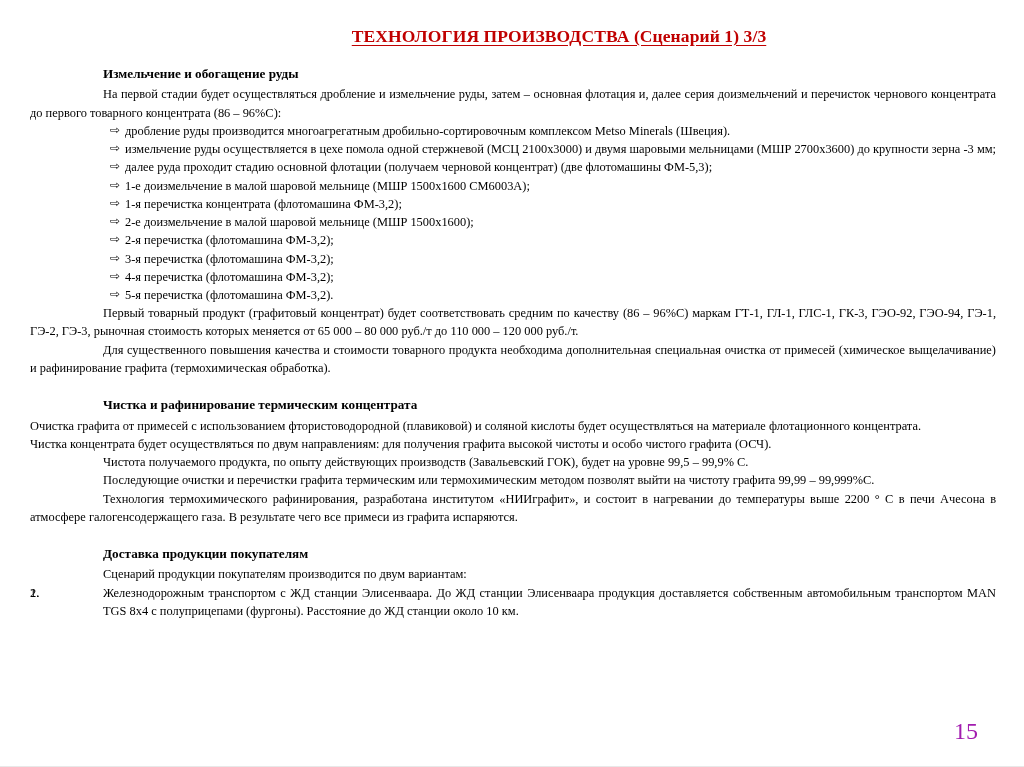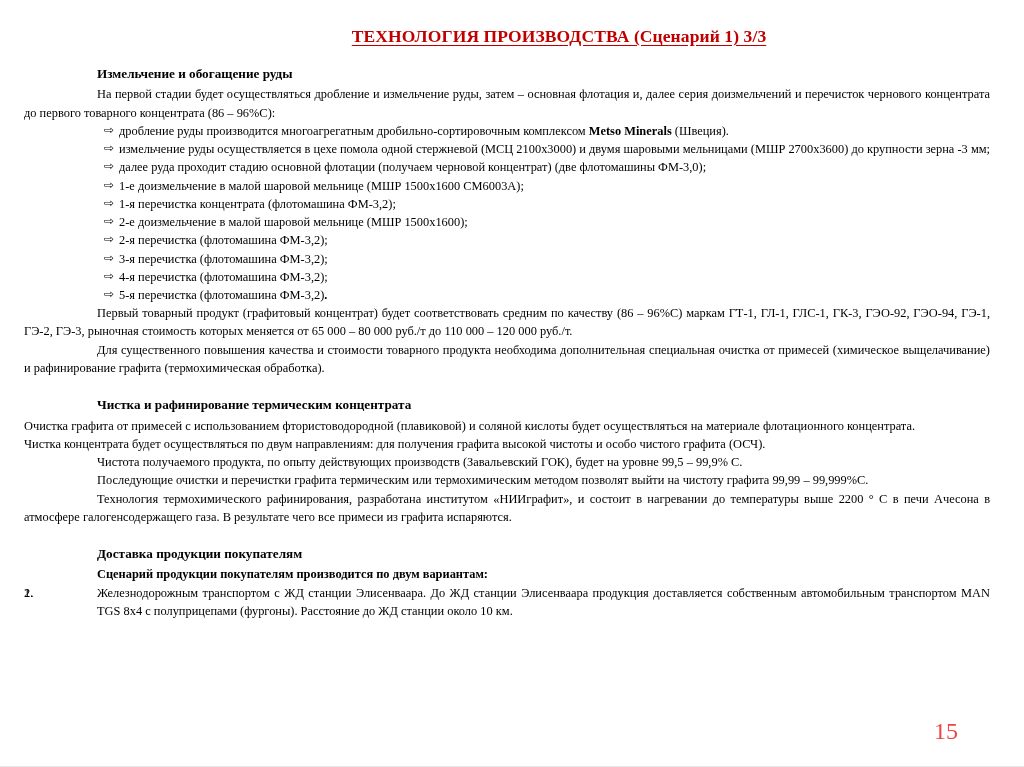--- a/index.html
+++ b/index.html
@@ -37,21 +37,21 @@
   }
   .slide-title .u {
     text-decoration: underline;
     text-underline-offset: 3px;
   }
 
   
   .body {
     position: absolute;
     top: 64px;
-    left: 24px;
+    left: 30px;
     width: 966px;
     font-size: 12.4px;
     line-height: 1.47;
     text-align: justify;
   }
 
   .sec-head {
     font-weight: bold;
     font-size: 13.2px;
     margin-left: 73px;
@@ -85,21 +85,21 @@
     margin: 0;
   }
   ul.arrows > li .arw {
     position: absolute;
     left: 80px;
     top: 0px;
     font-size: 12px;
     font-family: "DejaVu Sans", sans-serif;
   }
 
-  .b { font-weight: bold; }
+  .b { font-weight: normal; }
 
   
   ol.nums {
     list-style: none;
     margin: 0;
     padding: 0;
   }
   ol.nums > li {
     position: relative;
     padding-left: 73px;
@@ -108,25 +108,25 @@
   }
   ol.nums > li .num {
     position: absolute;
     left: 0px;
     top: 0px;
   }
 
   
   .page-num {
     position: absolute;
-    right: 66px;
+    right: 46px;
     bottom: 22px;
     font-size: 24px;
     font-family: "Liberation Serif", "DejaVu Serif", serif;
-    color: #ef4444;
+    color: #a21caf;
   }
 
   .footer-rule {
     position: absolute;
     left: 0;
     bottom: 0;
     width: 1024px;
     height: 1px;
     background: #e8e8e8;
   }
@@ -150,21 +150,21 @@
       <li>
         <span class="arw">⇨</span>
         <span>дробление руды производится многоагрегатным дробильно-сортировочным комплексом </span><span class="b">Metso Minerals</span><span> (Швеция).</span>
       </li>
       <li>
         <span class="arw">⇨</span>
         <span>измельчение руды осуществляется в цехе помола одной стержневой (МСЦ 2100х3000) и двумя шаровыми мельницами (МШР 2700х3600) до крупности зерна -3 мм;</span>
       </li>
       <li>
         <span class="arw">⇨</span>
-        <span>далее руда проходит стадию основной флотации (получаем черновой концентрат) (две флотомашины ФМ-3,0);</span>
+        <span>далее руда проходит стадию основной флотации (получаем черновой концентрат) (две флотомашины ФМ-5,3);</span>
       </li>
       <li>
         <span class="arw">⇨</span>
         <span>1-е доизмельчение в малой шаровой мельнице (МШР 1500х1600 СМ6003А);</span>
       </li>
       <li>
         <span class="arw">⇨</span>
         <span>1-я перечистка концентрата (флотомашина ФМ-3,2);</span>
       </li>
       <li>

